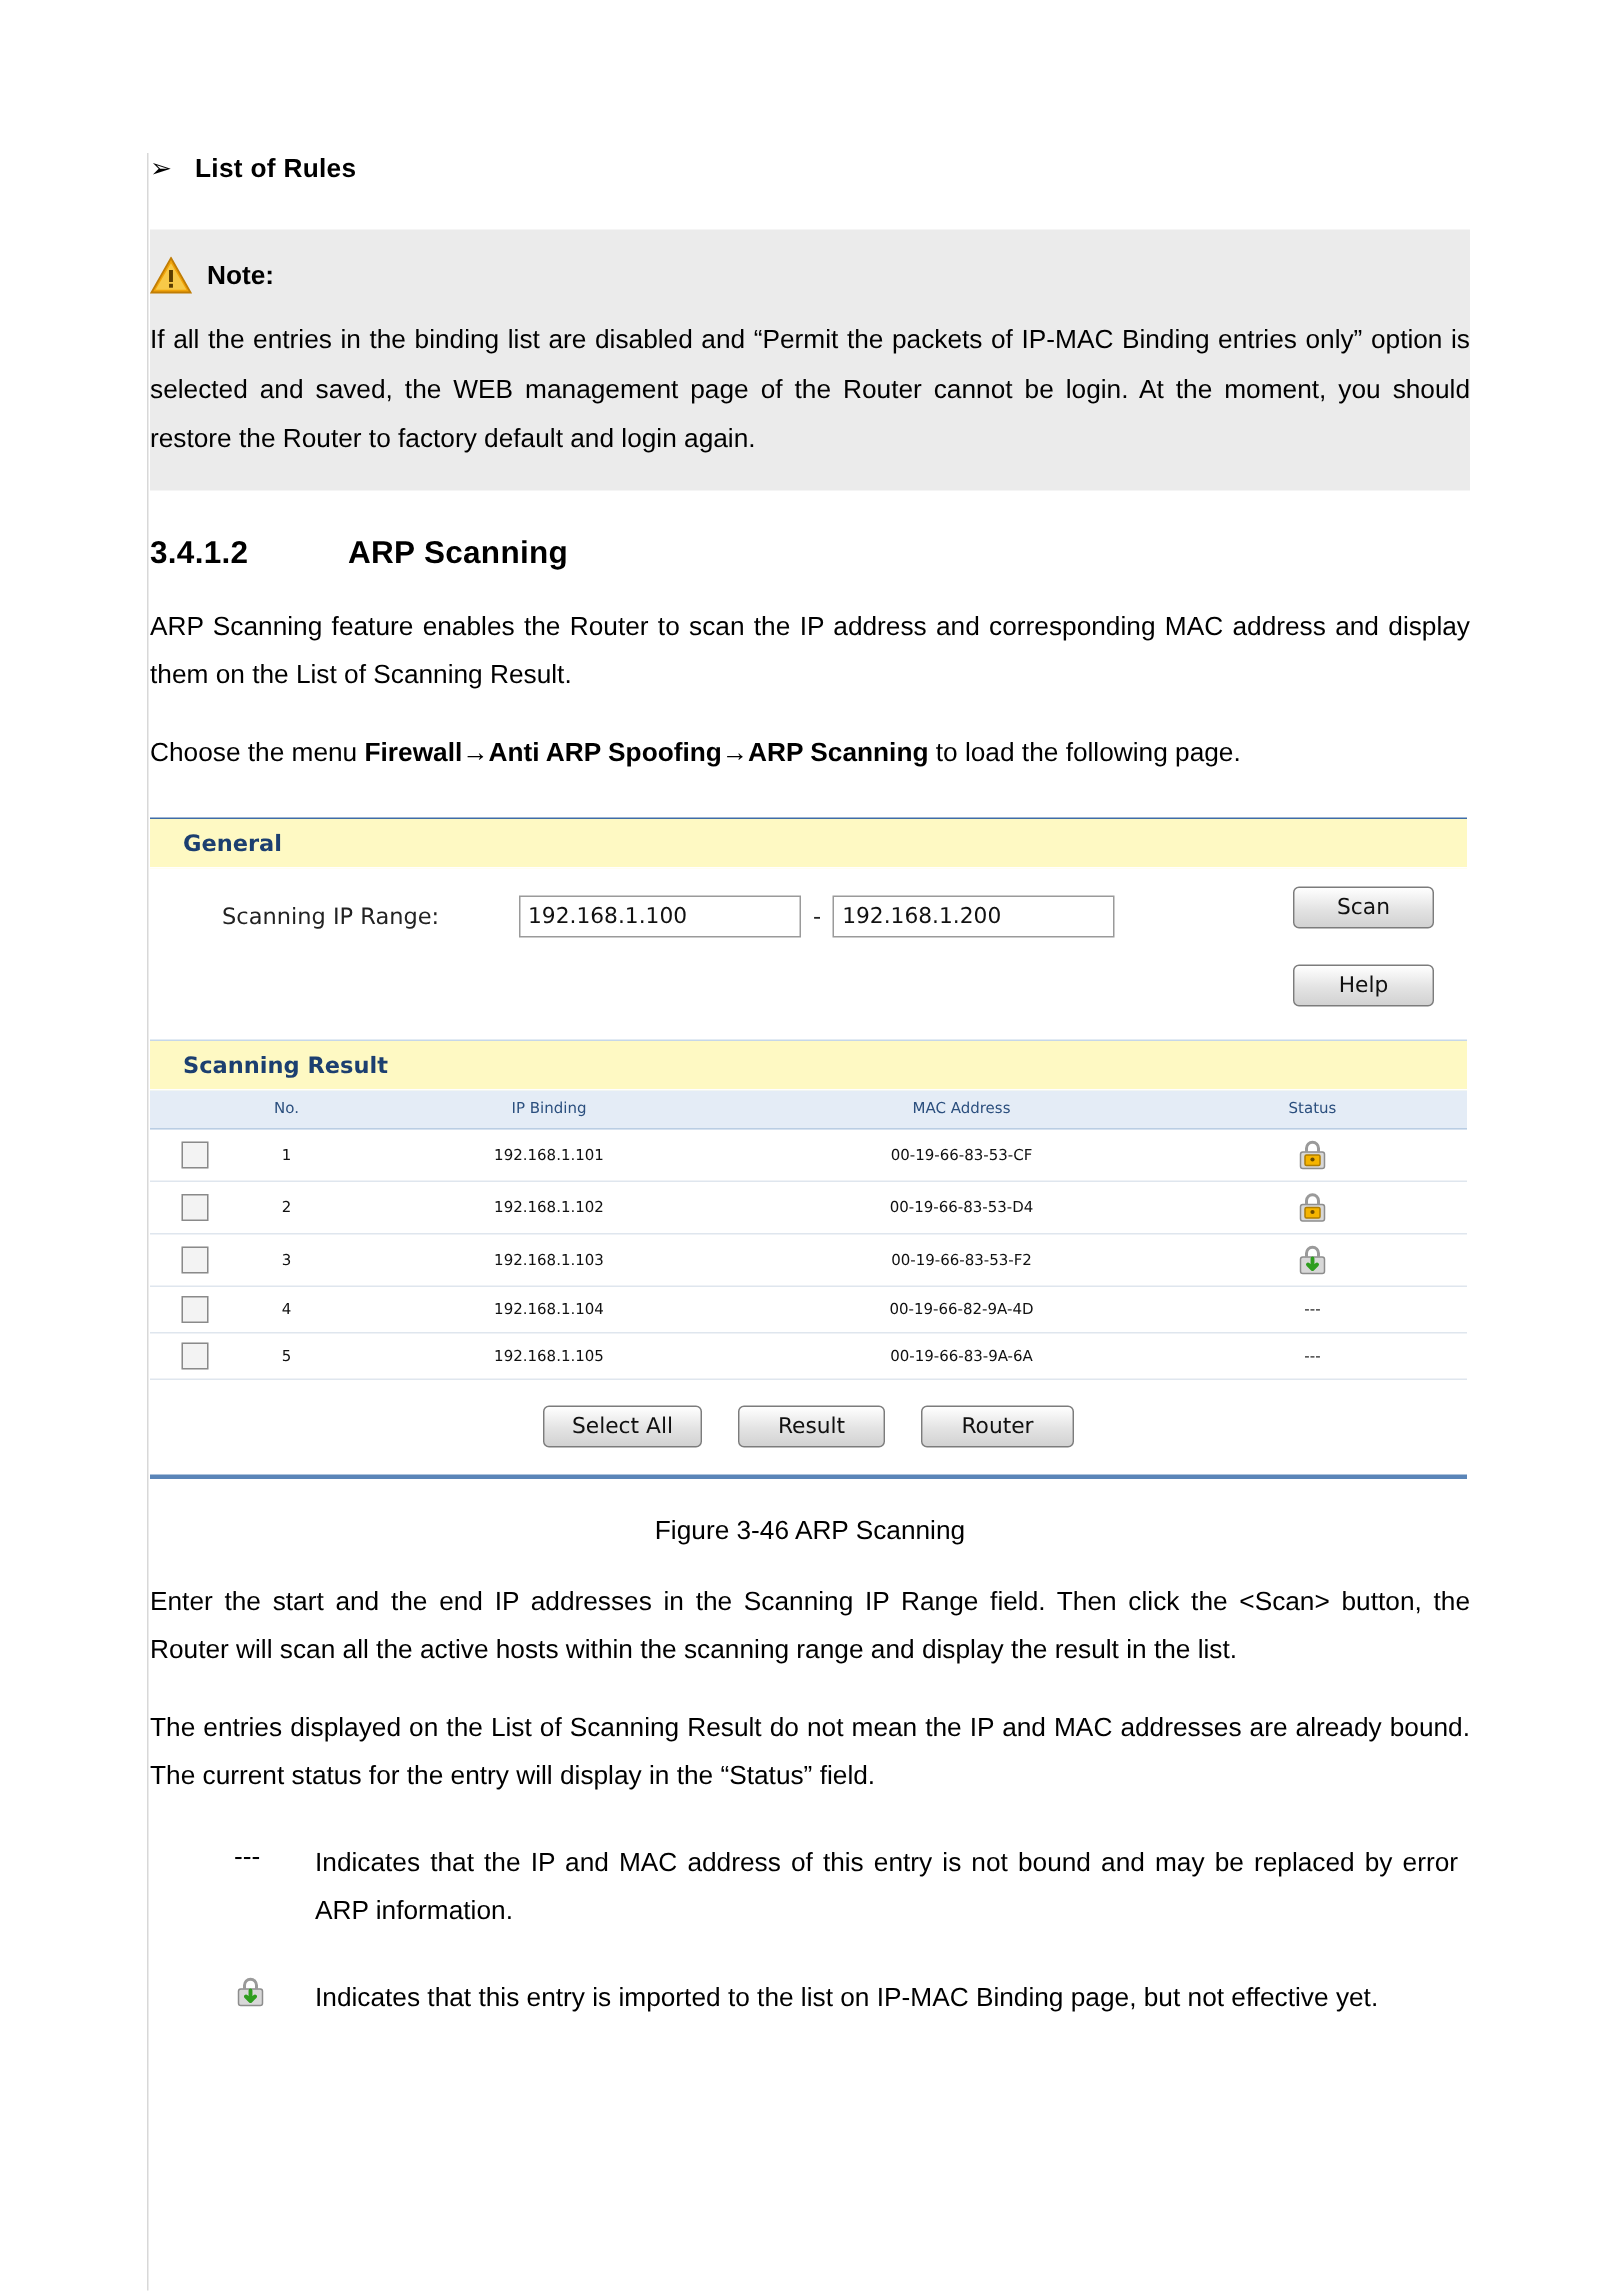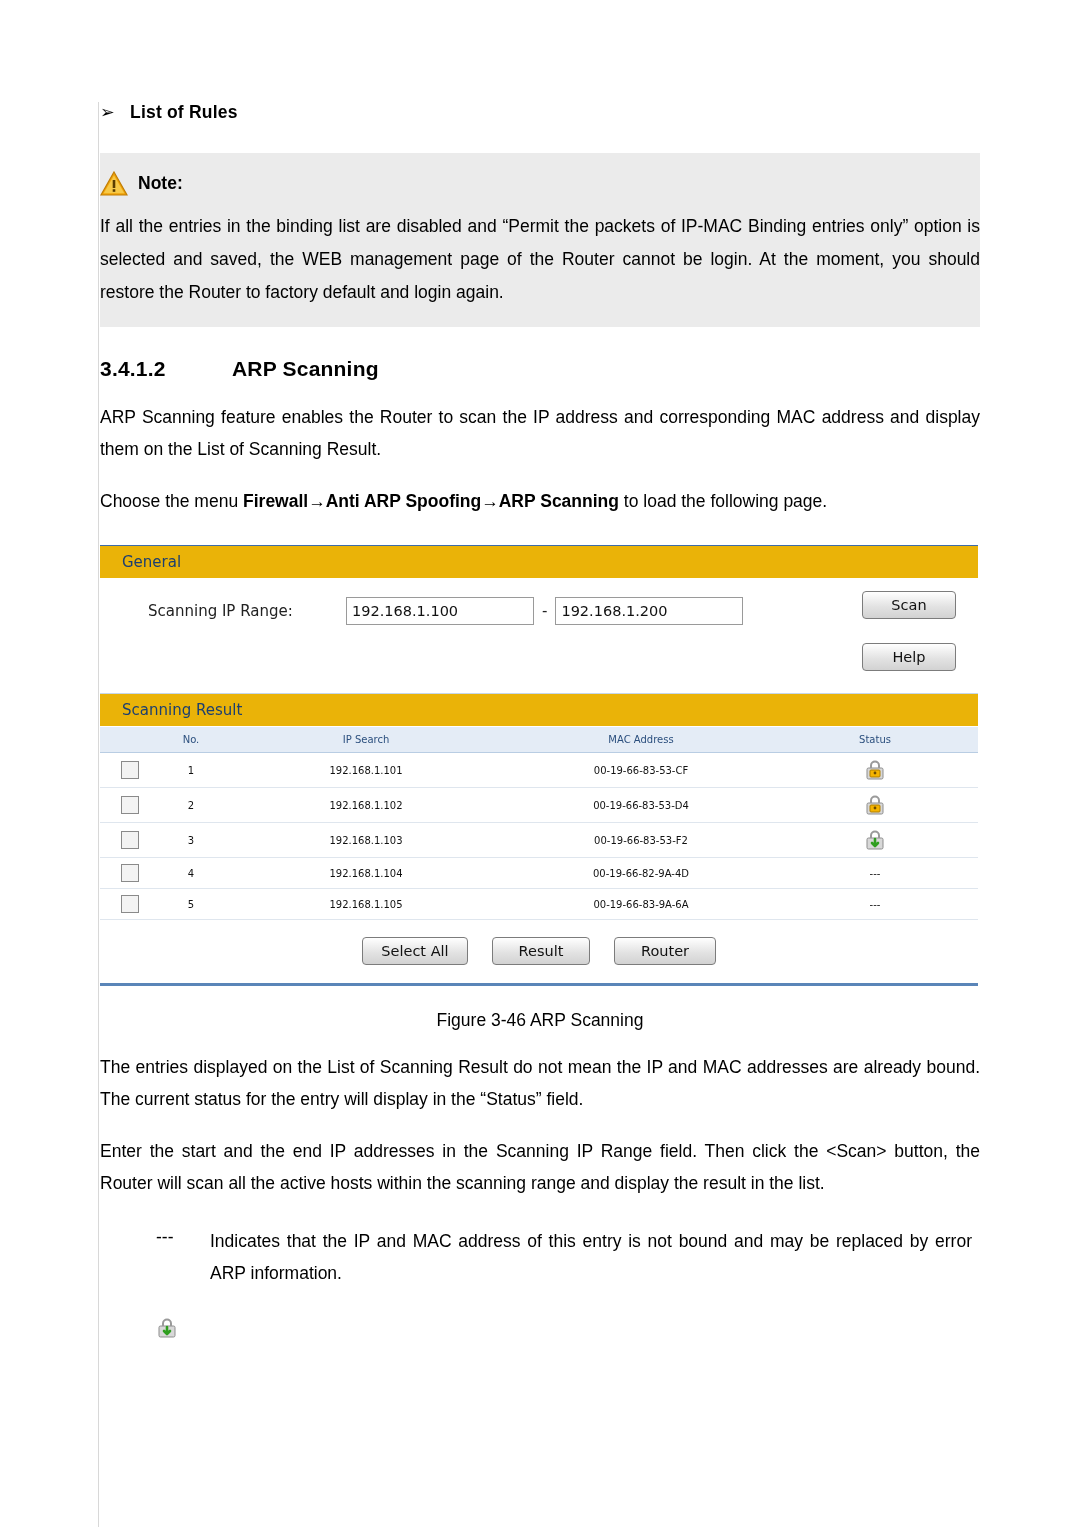--- a/index.html
+++ b/index.html
@@ -88,24 +88,24 @@
 
   
   .ui {
     margin-top: 28px;
     width: 878px;
     border-top: 1px solid #3e6ca8;
     font-family: "DejaVu Sans", sans-serif;
     background: #ffffff;
   }
   .ui-bar {
-    background: #eab308;
+    background: #fef9c3;
     color: #1c3f70;
     font-size: 15px;
-    font-weight: normal;
+    font-weight: bold;
     padding: 7px 0 7px 22px;
     border-bottom: 1px solid #ffffff;
   }
   .ui-general-body {
     padding: 18px 0 18px 0;
     position: relative;
     min-height: 78px;
     border-bottom: 1px solid #c6d7e9;
   }
   .range-row {
@@ -272,21 +272,21 @@
       </div>
     </div>
 
     <div class="ui-bar">Scanning Result</div>
 
     <table class="result">
       <thead>
         <tr>
           <th class="col-chk"></th>
           <th class="col-no">No.</th>
-          <th class="col-ip">IP Search</th>
+          <th class="col-ip">IP Binding</th>
           <th class="col-mac">MAC Address</th>
           <th>Status</th>
         </tr>
       </thead>
       <tbody>
         <tr>
           <td class="col-chk"><span class="chk"></span></td>
           <td class="col-no">1</td>
           <td class="col-ip">192.168.1.101</td>
           <td class="col-mac">00-19-66-83-53-CF</td>
@@ -351,34 +351,35 @@
 
     <div class="bottom-btns">
       <div class="btn btn-w1">Select All</div>
       <div class="btn btn-w2">Result</div>
       <div class="btn btn-w3">Router</div>
     </div>
   </div>
 
   <div class="figcaption">Figure 3-46 ARP Scanning</div>
 
+  <p class="body">Enter the start and the end IP addresses in the Scanning IP Range field. Then click the &lt;Scan&gt; button, the Router will scan all the active hosts within the scanning range and display the result in the list.</p>
+
   <p class="body">The entries displayed on the List of Scanning Result do not mean the IP and MAC addresses are already bound. The current status for the entry will display in the “Status” field.</p>
-
-  <p class="body">Enter the start and the end IP addresses in the Scanning IP Range field. Then click the &lt;Scan&gt; button, the Router will scan all the active hosts within the scanning range and display the result in the list.</p>
 
   <div class="legend-row">
     <div class="legend-mark">---</div>
     <div class="legend-text">Indicates that the IP and MAC address of this entry is not bound and may be replaced by error ARP information.</div>
   </div>
 
   <div class="legend-row">
     <div class="legend-mark">
       <span class="status-icon">
         <svg width="22" height="22" viewBox="0 0 22 22">
           <rect x="3" y="9" width="16" height="11" rx="1.5" fill="#d8d8d8" stroke="#8d8d8d"></rect>
           <path d="M7 9 V6.5 a4 4 0 0 1 8 0 V9" fill="none" stroke="#9a9a9a" stroke-width="2"></path>
           <path d="M11 10 v5 M8 14 l3 3 l3 -3" stroke="#2f9e1f" stroke-width="2.6" fill="none" stroke-linecap="round" stroke-linejoin="round"></path>
         </svg>
       </span>
     </div>
+    <div class="legend-text">Indicates that this entry is imported to the list on IP-MAC Binding page, but not effective yet.</div>
   </div>
 
 </div>
 
 </body></html>

